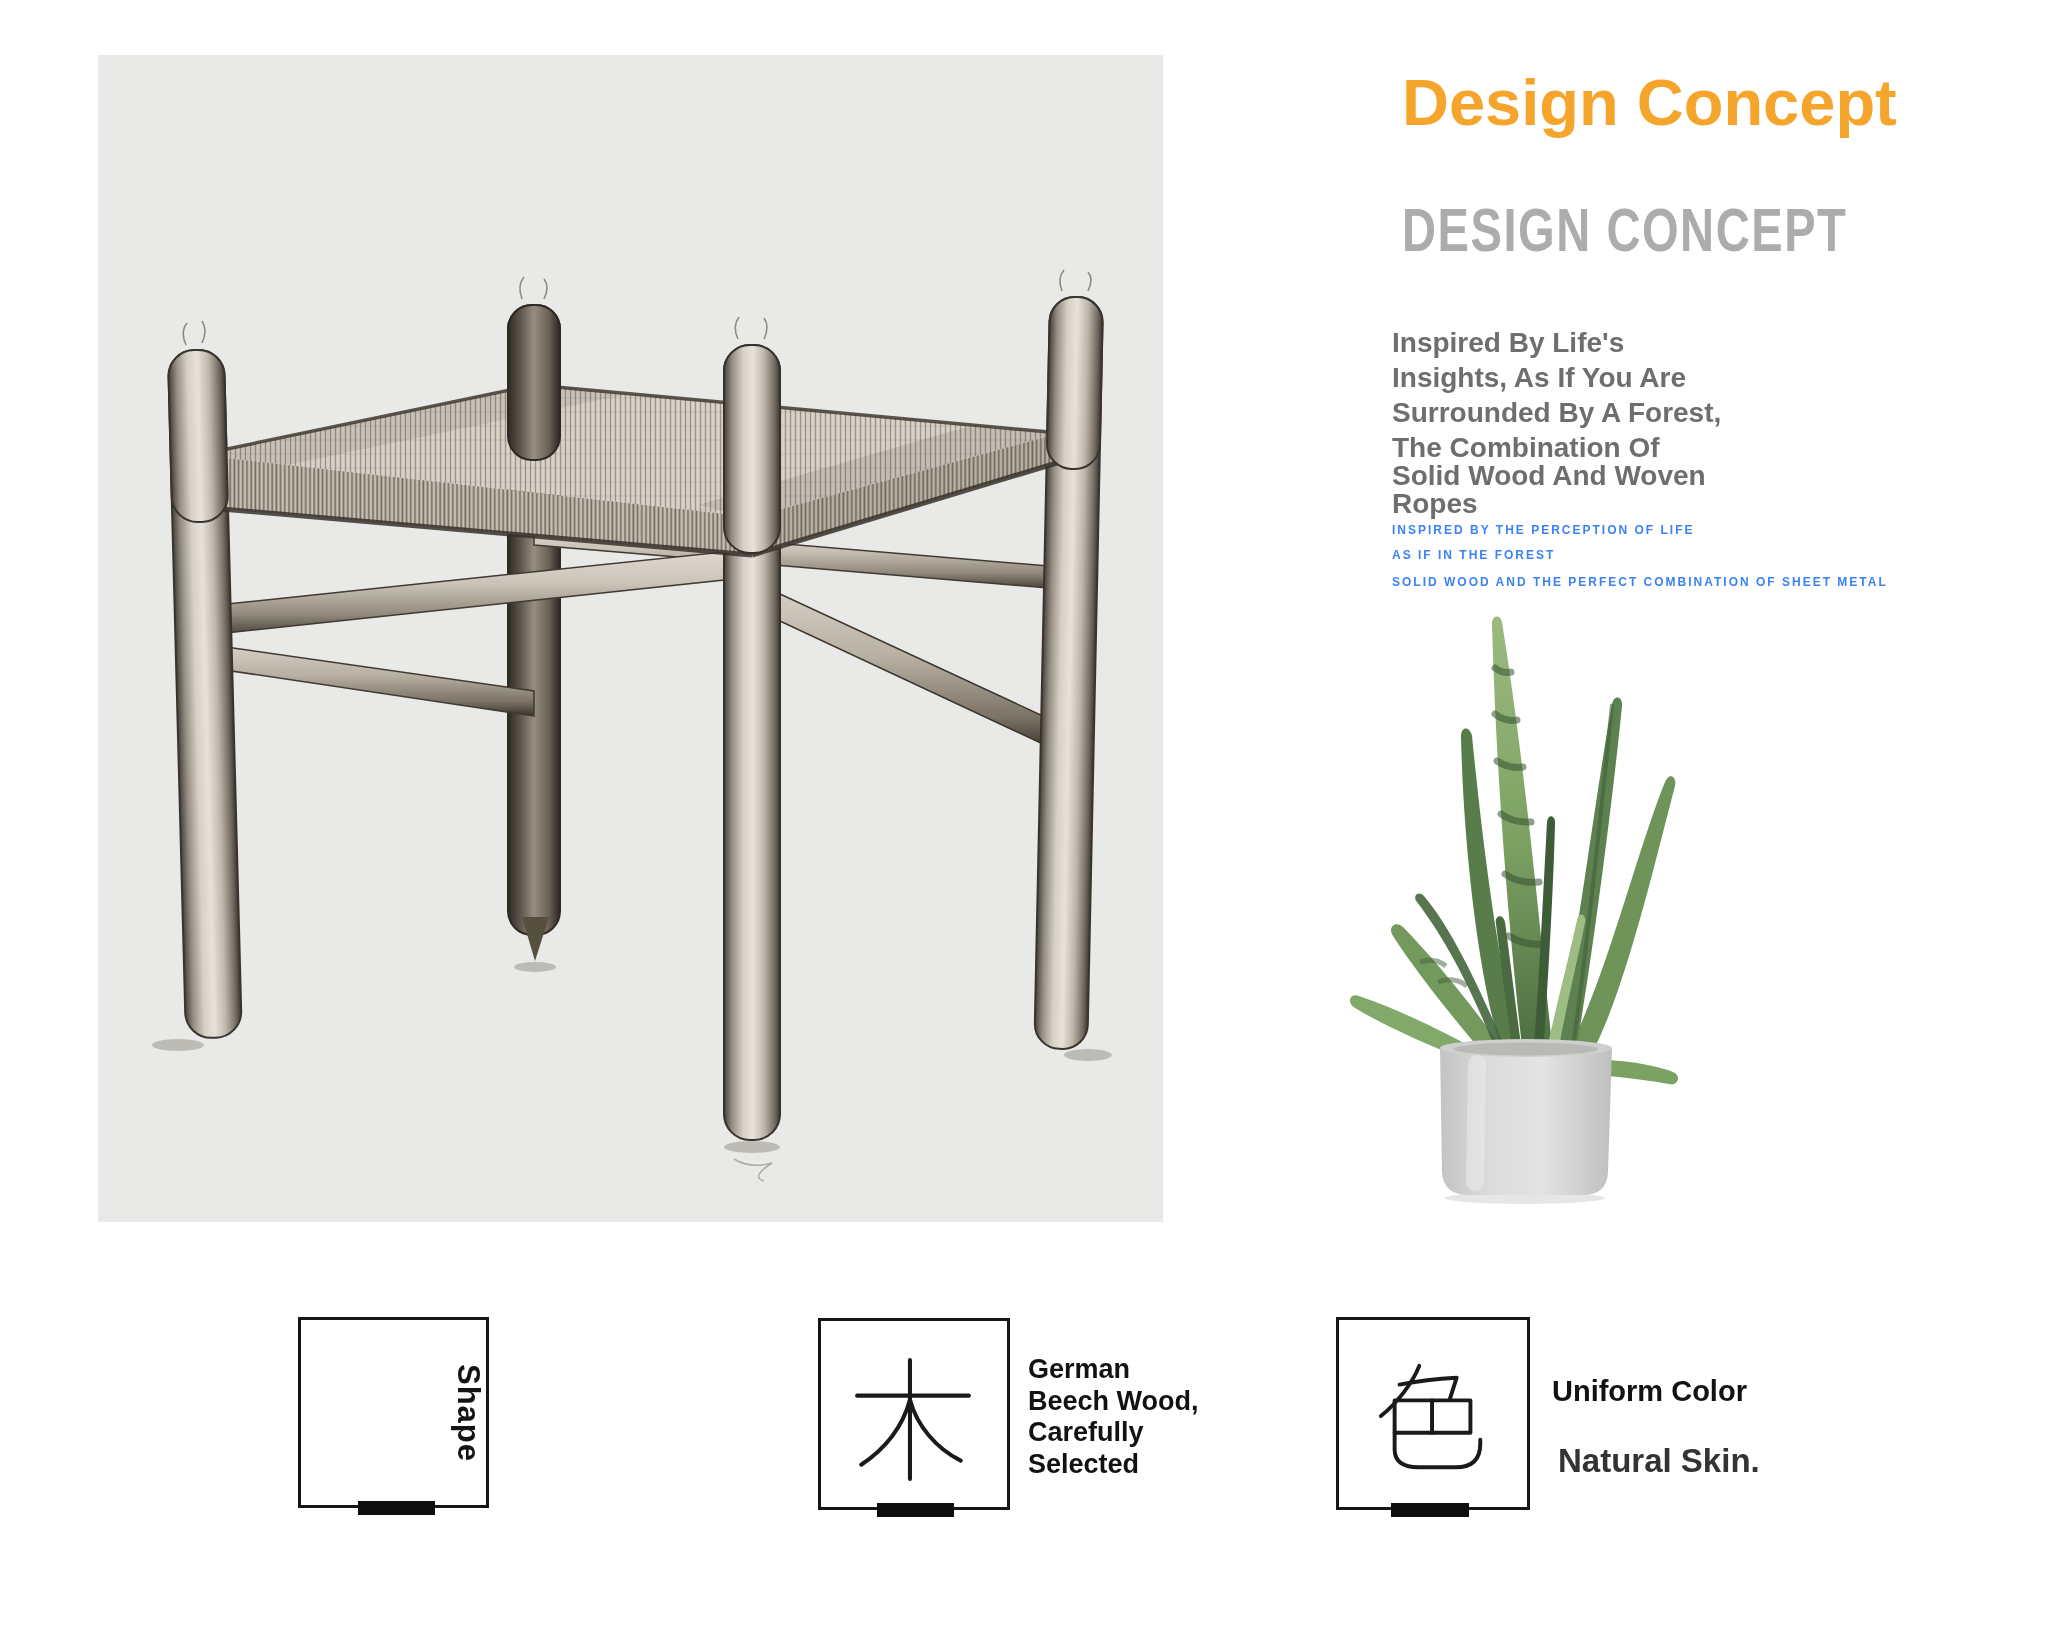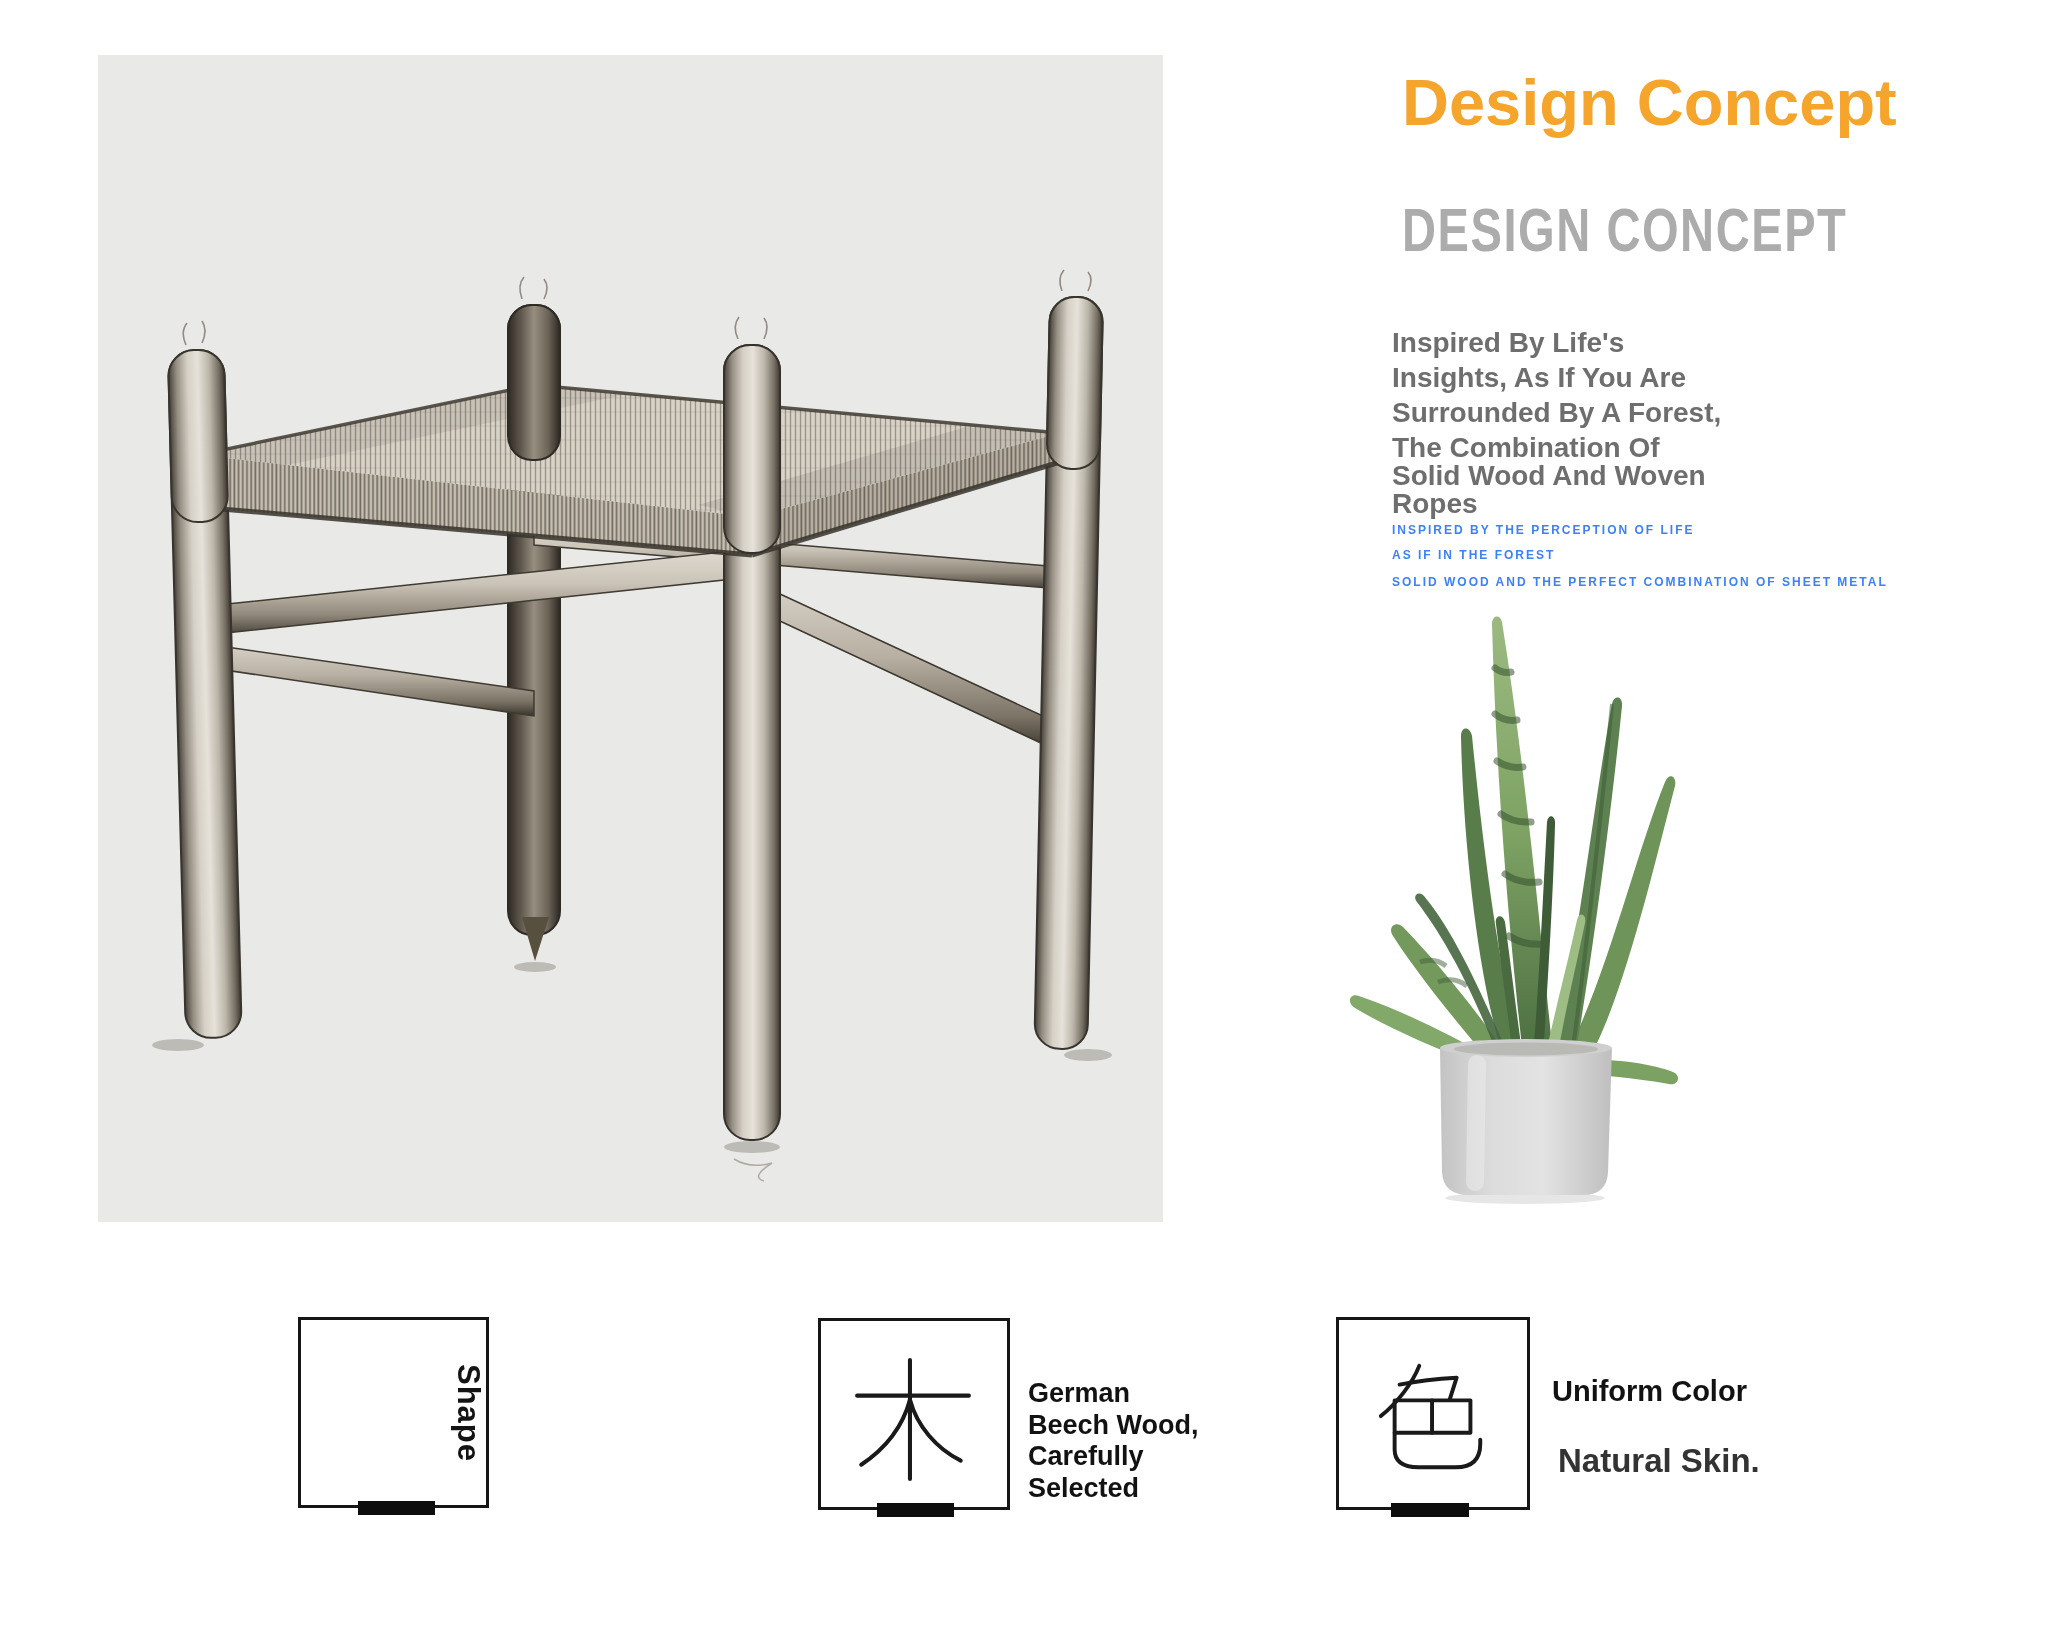--- a/index.html
+++ b/index.html
@@ -31,21 +31,21 @@
   .pedestal3{left:52px;width:78px;}
   .vtext{position:absolute;top:44px;right:0px;writing-mode:vertical-rl;font-size:31px;font-weight:bold;
          color:#141414;letter-spacing:1px;}
   .kanji{position:absolute;}
   .kanji svg{display:block;width:100%;height:100%;}
   .kanji2{left:24px;top:34px;width:136px;height:130px;}
   .kanji3{left:34px;top:39px;width:122px;height:126px;}
 
   .caption{position:absolute;font-weight:bold;color:#121212;white-space:nowrap;}
   .cap1{left:513px;top:1384px;font-size:26.5px;line-height:32px;}
-  .cap2{left:1028px;top:1354px;font-size:27px;line-height:31.5px;margin-top:24px;}
+  .cap2{left:1028px;top:1354px;font-size:27px;line-height:31.5px;}
   .cap3a{left:1552px;top:1375px;font-size:29px;}
   .cap3b{left:1558px;top:1442px;font-size:33px;color:#333333;}
 </style>
 </head>
 <body>
 
 <div class="page">
 
   <div class="sketch-panel">
     <svg viewBox="0 0 1065 1167">

